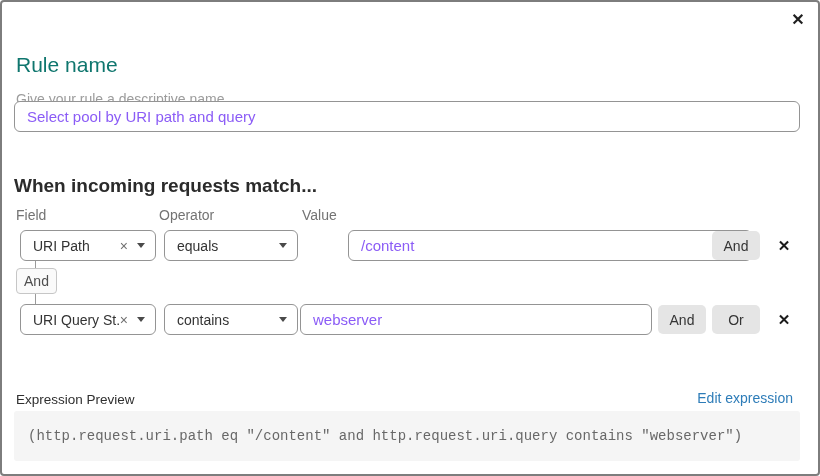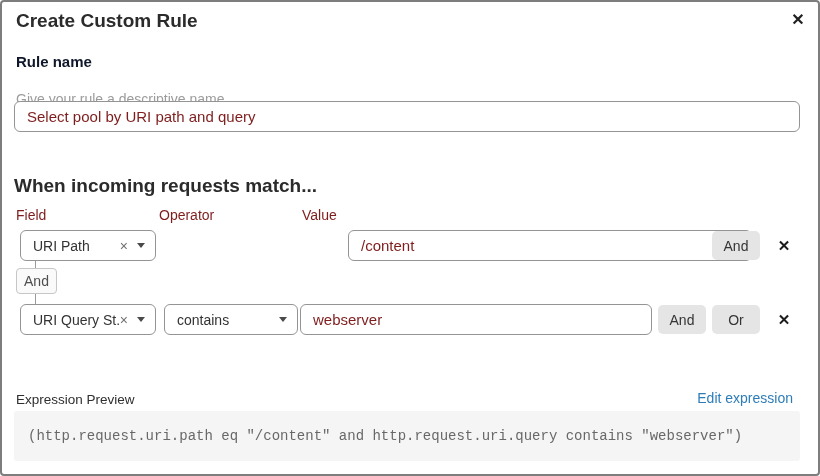--- a/index.html
+++ b/index.html
@@ -20,33 +20,33 @@
   .abs { position: absolute; }
 
   .title { left: 14px; top: 8px; font-size: 19px; font-weight: 700; color: #2b2b2b; }
   .close-x {
     right: 8px; top: 5px; width: 24px; height: 24px;
     font-size: 16px; font-weight: 700; color: #1f1f1f;
     display: flex; align-items: center; justify-content: center;
     cursor: pointer;
   }
 
-  .label-15 { font-size: 15px; color: #0f172a; font-weight: bold; }
+  .label-15 { font-size: 21px; color: #0f766e; }
   .helper { font-size: 14px; color: #9c9c9c; }
 
   .text-input {
     border: 1px solid #949494; border-radius: 6px;
     background: #fff; height: 31px;
     display: flex; align-items: center;
-    padding: 0 12px; font-size: 15px; color: #7f1d1d;
+    padding: 0 12px; font-size: 15px; color: #8b5cf6;
     overflow: hidden; white-space: nowrap;
   }
 
   .section-heading { font-size: 19px; font-weight: 700; color: #2b2b2b; }
-  .col-label { font-size: 14px; color: #7f1d1d; }
+  .col-label { font-size: 14px; color: #737373; }
 
   .select {
     border: 1px solid #949494; border-radius: 6px;
     background: #fff; height: 31px;
     display: flex; align-items: center;
     padding: 0 10px 0 12px; font-size: 14px; color: #333;
     cursor: pointer;
     margin-left: 6px;
   }
   .select .sel-text { flex: 1; overflow: hidden; white-space: nowrap; }
@@ -90,38 +90,41 @@
   .code-text {
     font-family: "Liberation Mono", "DejaVu Sans Mono", monospace;
     font-size: 14px; color: #686868; white-space: nowrap;
   }
 </style>
 </head>
 <body>
 
 <div class="dialog">
 
-  <div class="abs title">Create Custom Rule</div>
   <div class="abs close-x">✕</div>
 
   <div class="abs label-15" style="left:14px; top:51px;">Rule name</div>
   <div class="abs helper" style="left:14px; top:89px;text-align:right;">Give your rule a descriptive name</div>
   <div class="abs text-input" style="left:12px; top:99px; width:786px;">
     <span>Select pool by URI path and query</span>
   </div>
 
   <div class="abs section-heading" style="left:12px; top:173px;">When incoming requests match...</div>
 
   <div class="abs col-label" style="left:14px; top:205px;">Field</div>
   <div class="abs col-label" style="left:157px; top:205px;">Operator</div>
   <div class="abs col-label" style="left:300px; top:205px;">Value</div>
 
   <div class="abs select" style="left:12px; top:228px; width:136px;">
     <span class="sel-text">URI Path</span>
     <span class="clear-x">×</span>
+    <span class="caret"></span>
+  </div>
+  <div class="abs select" style="left:156px; top:228px; width:134px;">
+    <span class="sel-text">equals</span>
     <span class="caret"></span>
   </div>
   <div class="abs text-input" style="left:298px; top:228px; width:404px;margin-left:48px;">
     <span>/content</span>
   </div>
   <div class="abs gray-btn" style="left:710px; top:229px; width:48px;">And</div>
   <div class="abs remove-x" style="left:772px; top:229px;">✕</div>
 
   <div class="abs connector-line" style="top:259px; height:7px;"></div>
   <div class="abs and-badge">And</div>

